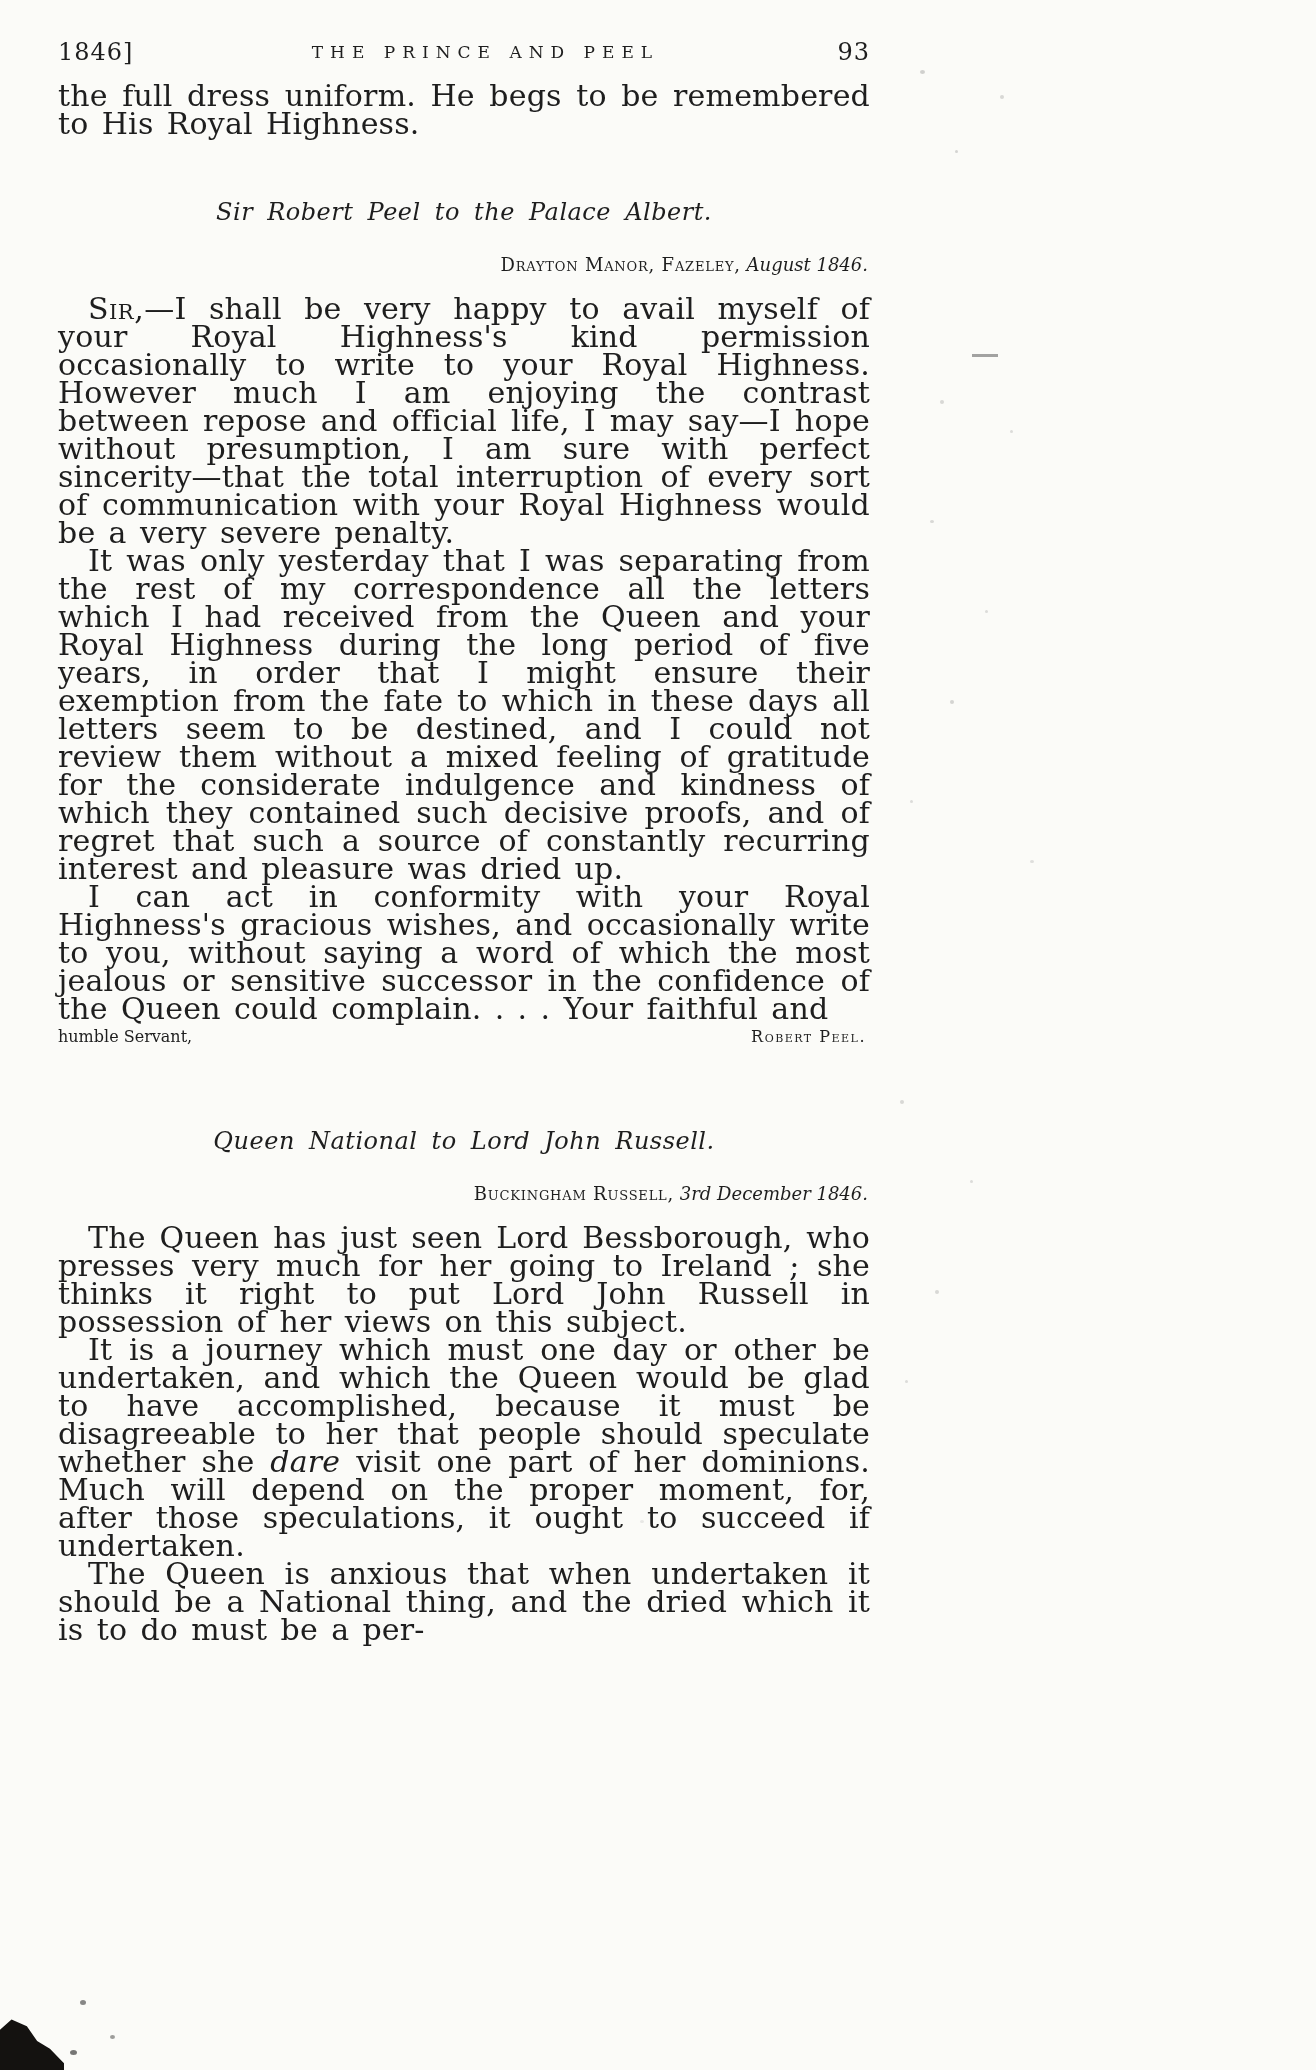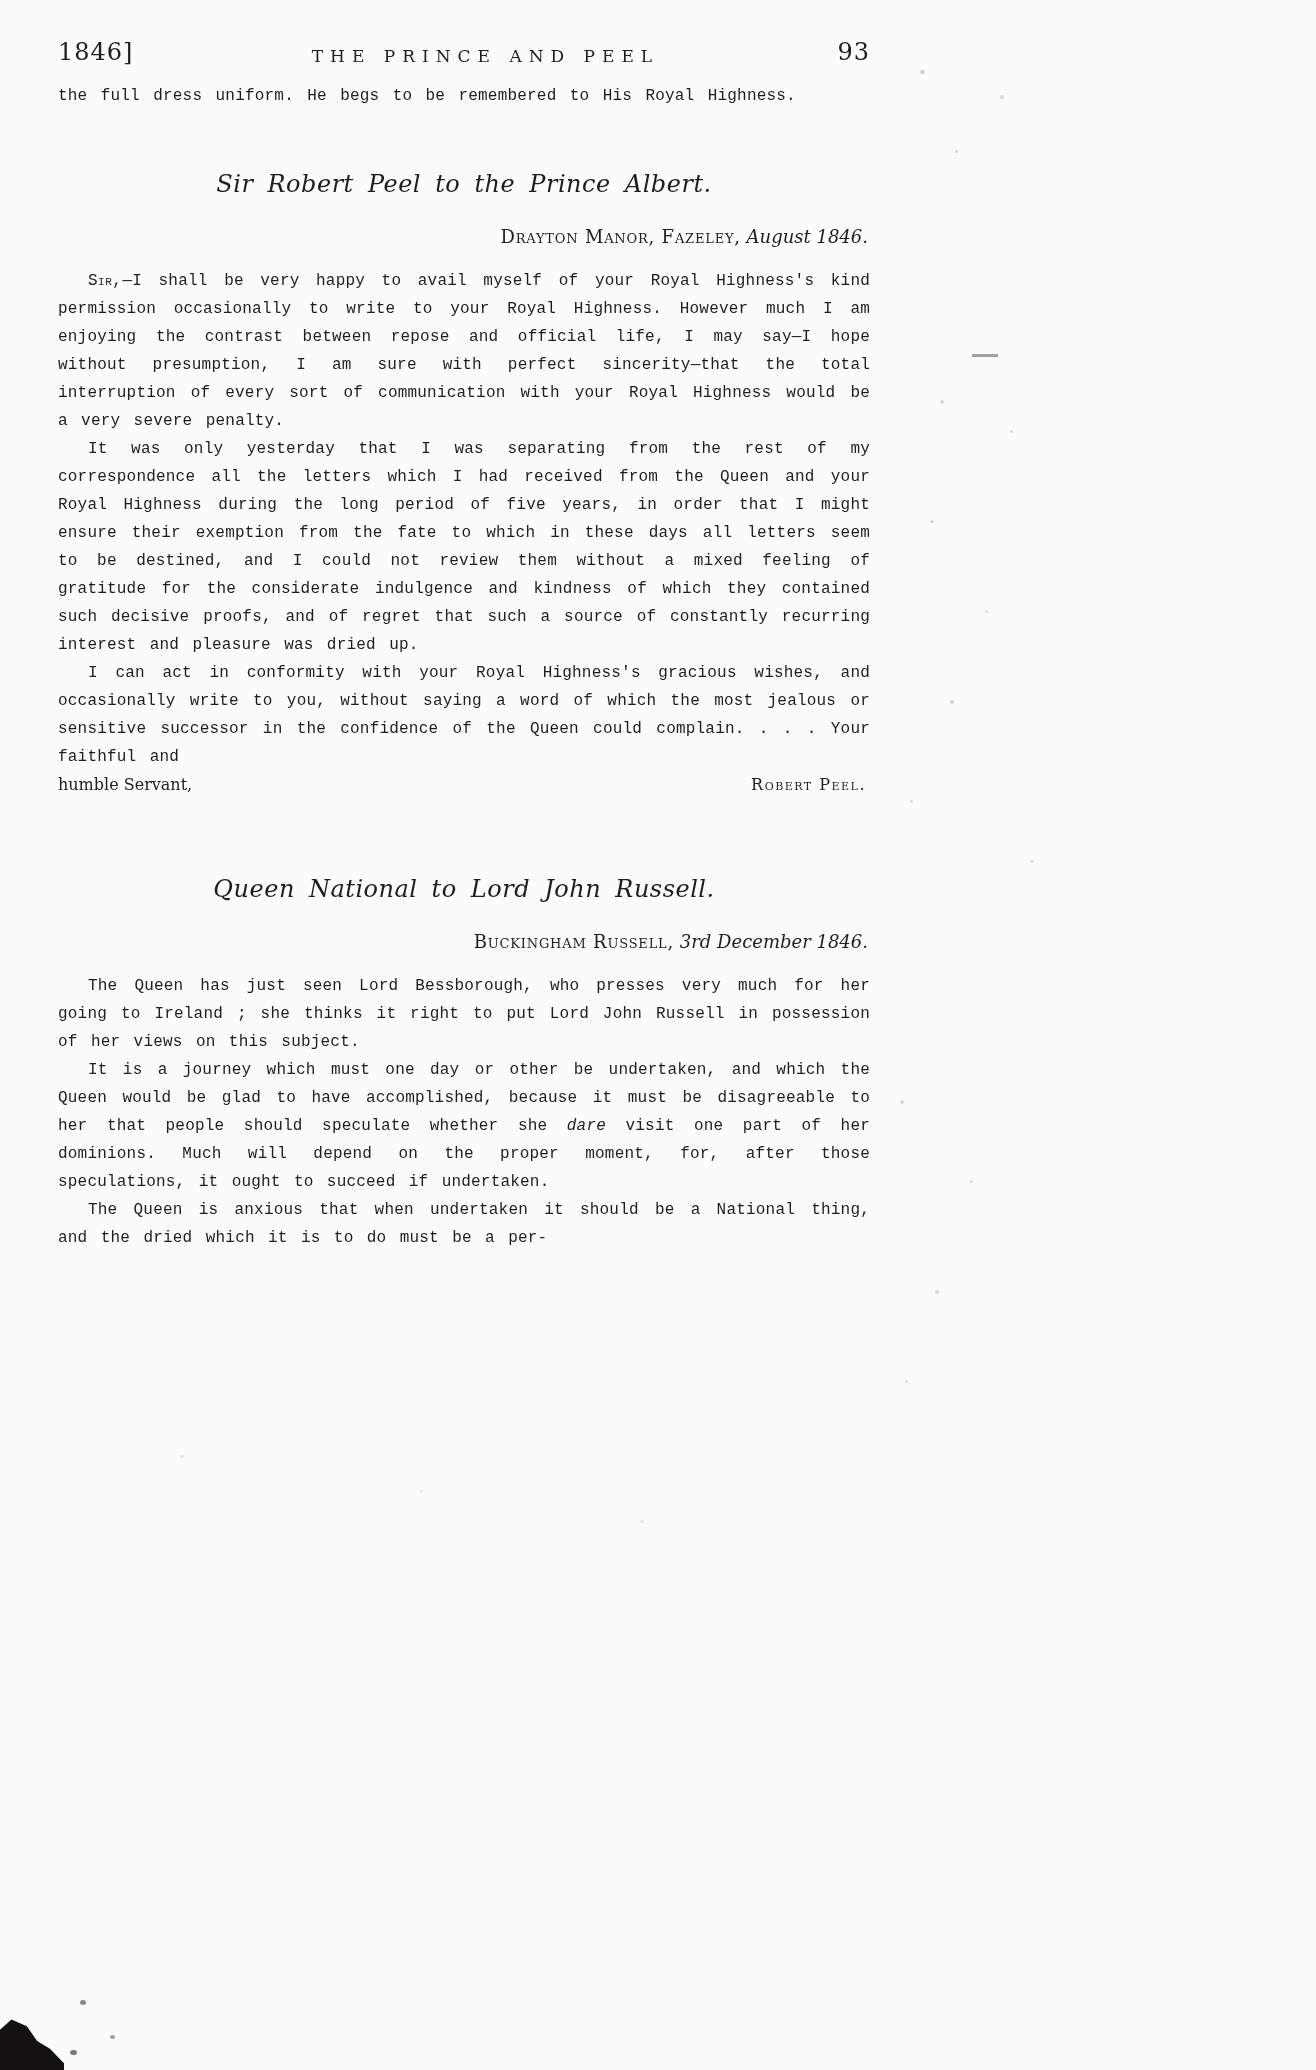--- a/index.html
+++ b/index.html
@@ -13,34 +13,33 @@
   }
   .content {
     position: absolute;
     left: 58px;
     top: 38px;
     width: 812px;
   }
   .page-header {
     display: flex;
     justify-content: space-between;
-    align-items: flex-end;
+    align-items: center;
     font-size: 24px;
     margin-bottom: 16px;
   }
   .page-header .folio-left { letter-spacing: 1px; }
   .page-header .running-title { letter-spacing: 7px; font-size: 17px; }
   .page-header .folio-right { letter-spacing: 1px; }
   p.body {
-    font-size: 16px;
+    font-size: 30px;
     line-height: 28px;
     text-align: justify;
     word-spacing: 3.5px;
     letter-spacing: 0.2px;
-    font-family: Liberation Mono, monospace;
   }
   p.indent { text-indent: 30px; }
   .letter-heading {
     text-align: center;
     font-style: italic;
     font-weight: normal;
     font-size: 24px;
     letter-spacing: 0.5px;
     word-spacing: 6px;
     margin-top: 60px;
@@ -102,21 +101,21 @@
 
   <div class="page-header">
     <span class="folio-left">1846]</span>
     <span class="running-title">THE PRINCE AND PEEL</span>
     <span class="folio-right">93</span>
   </div>
 
   <p class="body">the full dress uniform.  He begs to be remembered to His Royal Highness.</p>
 
   <div class="letter letter-1">
-    <h2 class="letter-heading">Sir Robert Peel to the Prince Albert.</h2>
+    <h2 class="letter-heading">Sir Robert Peel to the Palace Albert.</h2>
     <div class="dateline">
       <span class="place">Drayton Manor, Fazeley,</span>
       <span class="date">August 1846.</span>
     </div>
     <p class="body indent"><span class="sc">Sir,</span><span>—I shall be very happy to avail myself of your Royal Highness's kind permission occasionally to write to your Royal Highness.  However much I am enjoying the contrast between repose and official life, I may say—I hope without presumption, I am sure with perfect sincerity—that the total interruption of every sort of communication with your Royal Highness would be a very severe penalty.</span></p>
     <p class="body indent">It was only yesterday that I was separating from the rest of my correspondence all the letters which I had received from the Queen and your Royal Highness during the long period of five years, in order that I might ensure their exemption from the fate to which in these days all letters seem to be destined, and I could not review them without a mixed feeling of gratitude for the considerate indulgence and kindness of which they contained such decisive proofs, and of regret that such a source of constantly recurring interest and pleasure was dried up.</p>
     <p class="body indent">I can act in conformity with your Royal Highness's gracious wishes, and occasionally write to you, without saying a word of which the most jealous or sensitive successor in the confidence of the Queen could complain. . . . Your faithful and</p>
     <div class="closing-line">
       <span>humble Servant,</span>
       <span class="signature">Robert Peel.</span>

